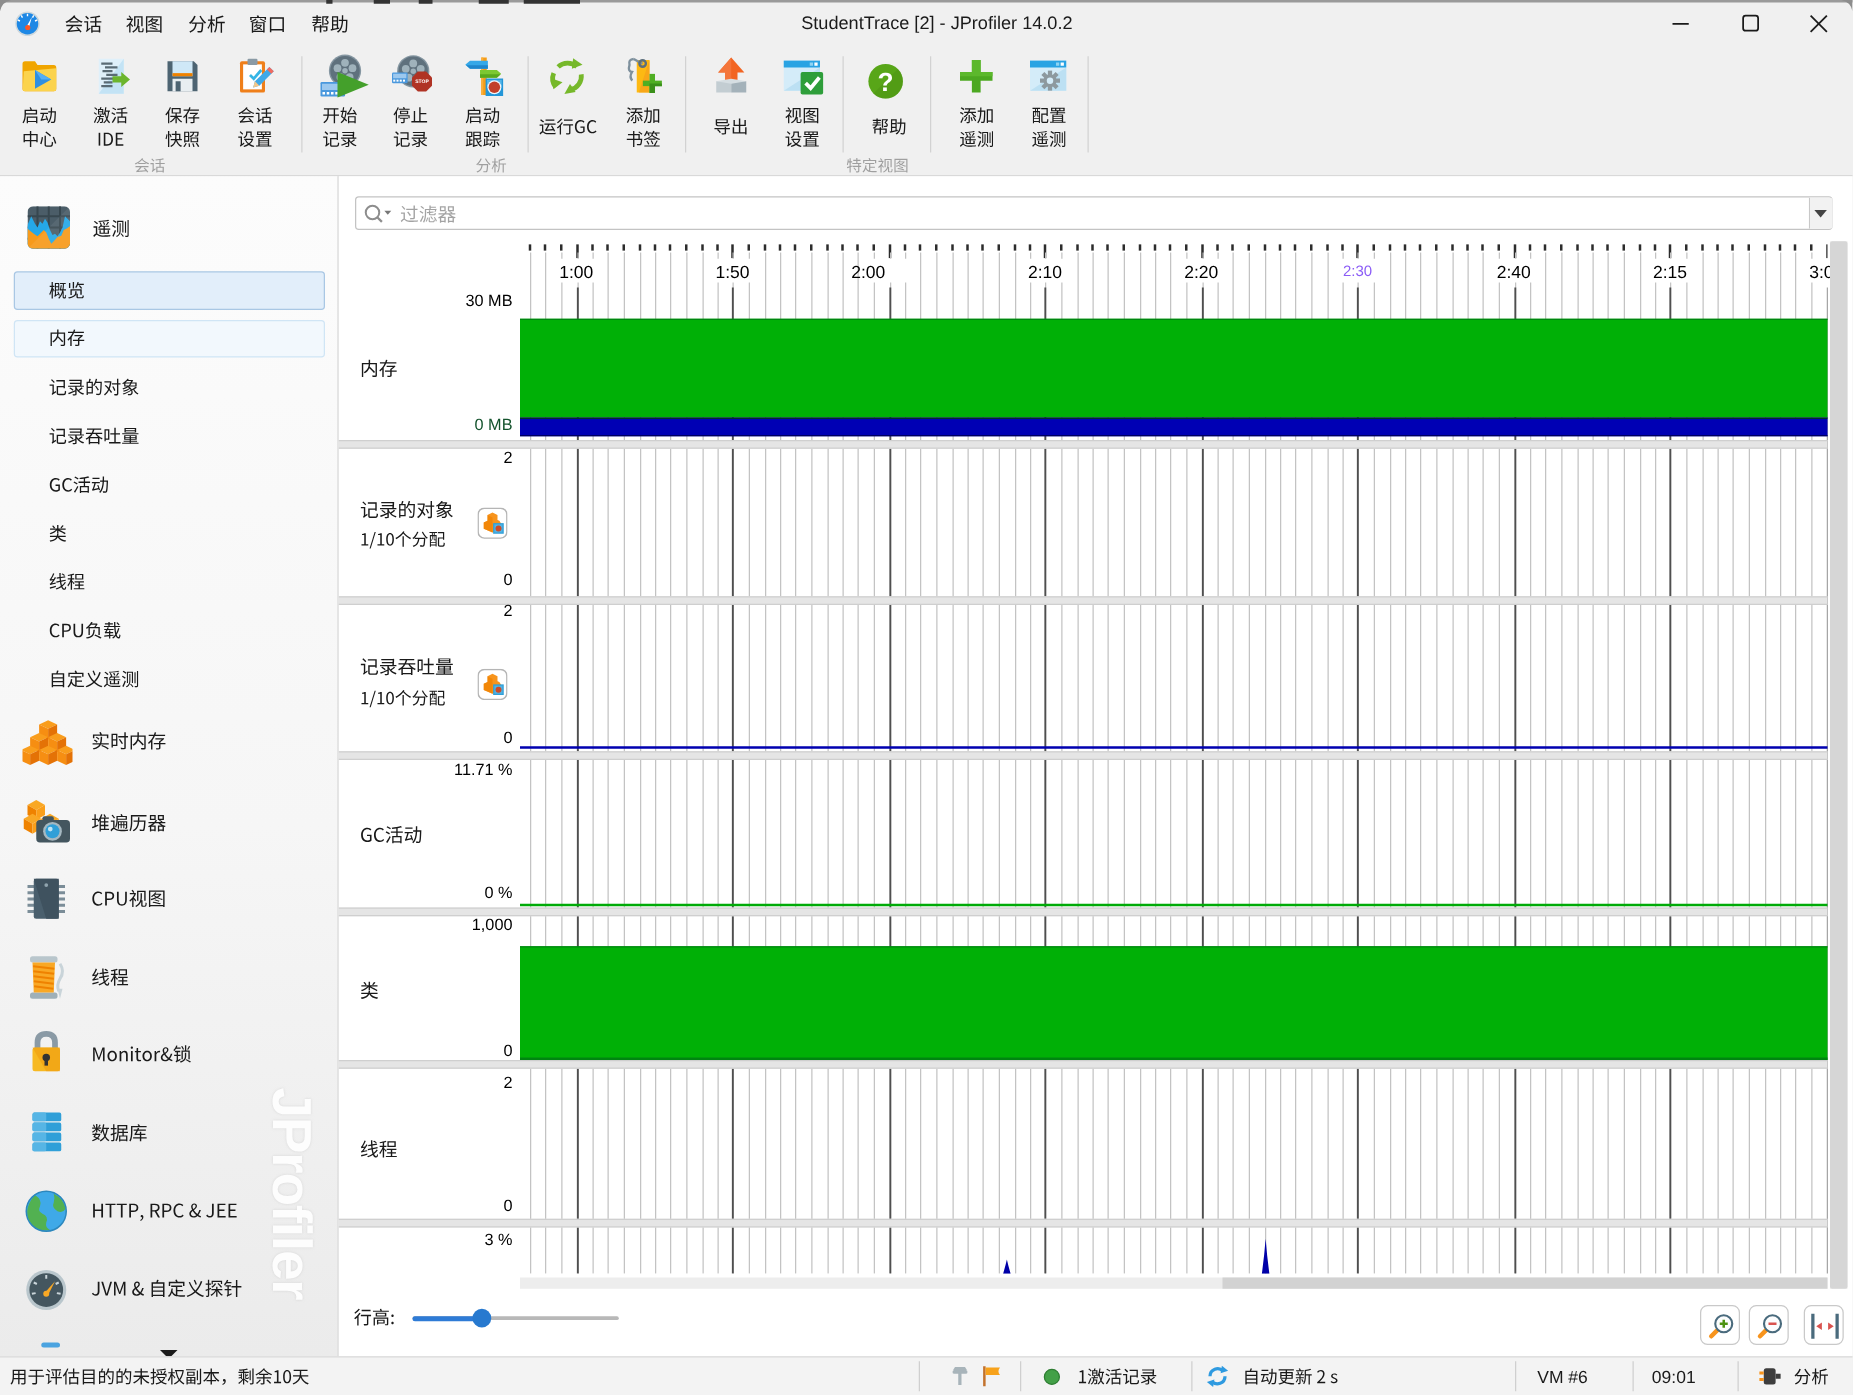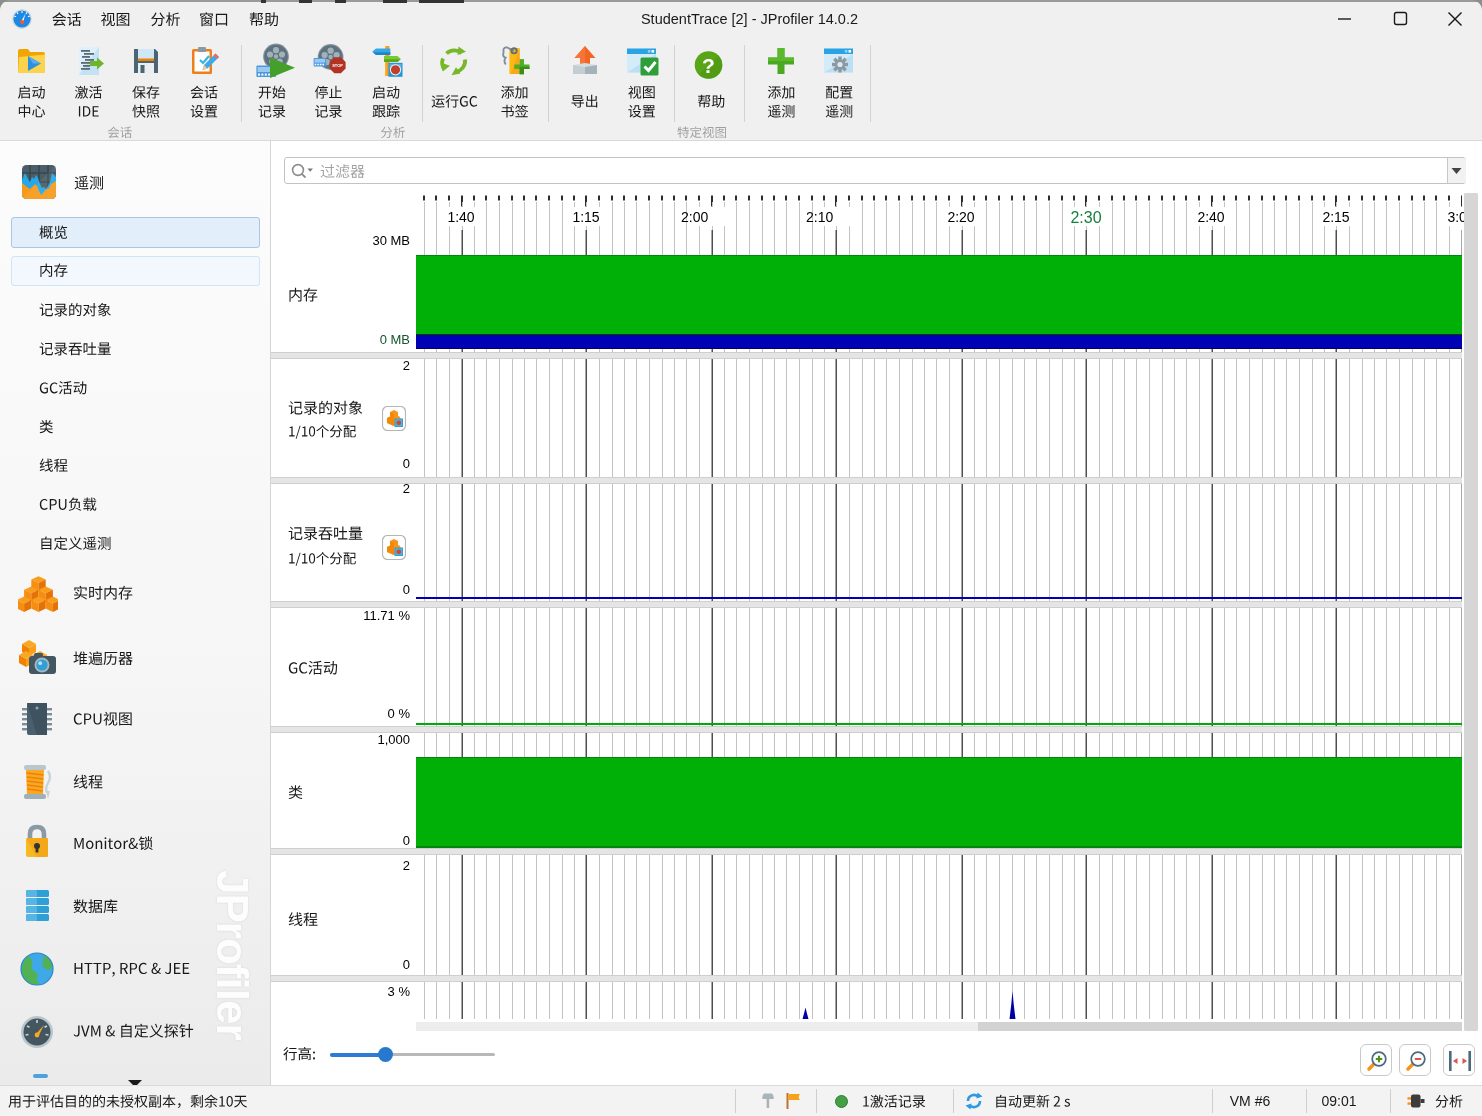--- a/index.html
+++ b/index.html
@@ -531,31 +531,31 @@
     <rect x="169.5" y="37" width="1.5" height="789" fill="#4f4f4f"></rect>
     <rect x="295.5" y="37" width="1.5" height="789" fill="#4f4f4f"></rect>
     <rect x="419.5" y="37" width="1.5" height="789" fill="#4f4f4f"></rect>
     <rect x="545.5" y="37" width="1.5" height="789" fill="#4f4f4f"></rect>
     <rect x="669.5" y="37" width="1.5" height="789" fill="#4f4f4f"></rect>
     <rect x="795.5" y="37" width="1.5" height="789" fill="#4f4f4f"></rect>
     <rect x="919.5" y="37" width="1.5" height="789" fill="#4f4f4f"></rect>
     <rect x="1045.5" y="37" width="1.5" height="789" fill="#4f4f4f"></rect>
   </svg>
 <div style="position:absolute;left:444px;top:206.5px;width:34px;height:19px;background:#fff"></div>
-<div style="position:absolute;left:431.0px;width:60px;text-align:center;top:206.5px;font-size:14px;line-height:21.0px;color:#000;font-weight:normal;letter-spacing:0;white-space:nowrap">1:40</div>
+<div style="position:absolute;left:431.0px;width:60px;text-align:center;top:206.5px;font-size:14px;line-height:21.0px;color:#000;font-weight:normal;letter-spacing:0;white-space:nowrap">1:00</div>
 <div style="position:absolute;left:569px;top:206.5px;width:34px;height:19px;background:#fff"></div>
-<div style="position:absolute;left:556.0px;width:60px;text-align:center;top:206.5px;font-size:14px;line-height:21.0px;color:#000;font-weight:normal;letter-spacing:0;white-space:nowrap">1:15</div>
+<div style="position:absolute;left:556.0px;width:60px;text-align:center;top:206.5px;font-size:14px;line-height:21.0px;color:#000;font-weight:normal;letter-spacing:0;white-space:nowrap">1:50</div>
 <div style="position:absolute;left:694px;top:206.5px;width:34px;height:19px;background:#fff"></div>
 <div style="position:absolute;left:681.0px;width:60px;text-align:left;top:206.5px;font-size:14px;line-height:21.0px;color:#000;font-weight:normal;letter-spacing:0;white-space:nowrap">2:00</div>
 <div style="position:absolute;left:819px;top:206.5px;width:34px;height:19px;background:#fff"></div>
-<div style="position:absolute;left:806.0px;width:60px;top:206.5px;font-size:14px;line-height:21.0px;color:#000;font-weight:normal;letter-spacing:0;white-space:nowrap">2:10</div>
+<div style="position:absolute;left:806.0px;width:60px;text-align:center;top:206.5px;font-size:14px;line-height:21.0px;color:#000;font-weight:normal;letter-spacing:0;white-space:nowrap">2:10</div>
 <div style="position:absolute;left:944px;top:206.5px;width:34px;height:19px;background:#fff"></div>
 <div style="position:absolute;left:931.0px;width:60px;text-align:center;top:206.5px;font-size:14px;line-height:21.0px;color:#000;font-weight:normal;letter-spacing:0;white-space:nowrap">2:20</div>
 <div style="position:absolute;left:1069px;top:206.5px;width:34px;height:19px;background:#fff"></div>
-<div style="position:absolute;left:1056.0px;width:60px;text-align:center;top:206.5px;font-size:16px;line-height:21.0px;color:#15803d;font-weight:normal;letter-spacing:0;white-space:nowrap">2:30</div>
+<div style="position:absolute;left:1056.0px;width:60px;text-align:center;top:206.5px;font-size:12px;line-height:21.0px;color:#8b5cf6;font-weight:normal;letter-spacing:0;white-space:nowrap">2:30</div>
 <div style="position:absolute;left:1194px;top:206.5px;width:34px;height:19px;background:#fff"></div>
 <div style="position:absolute;left:1181.0px;width:60px;text-align:center;top:206.5px;font-size:14px;line-height:21.0px;color:#000;font-weight:normal;letter-spacing:0;white-space:nowrap">2:40</div>
 <div style="position:absolute;left:1319px;top:206.5px;width:34px;height:19px;background:#fff"></div>
 <div style="position:absolute;left:1306.0px;width:60px;text-align:center;top:206.5px;font-size:14px;line-height:21.0px;color:#000;font-weight:normal;letter-spacing:0;white-space:nowrap">2:15</div>
 <div style="position:absolute;left:1444px;top:206.5px;width:34px;height:19px;background:#fff"></div>
 <div style="position:absolute;left:1431.0px;width:60px;text-align:center;top:206.5px;font-size:14px;line-height:21.0px;color:#000;font-weight:normal;letter-spacing:0;white-space:nowrap">3:00</div>
 <div style="position:absolute;left:415.5px;top:1019px;width:1046.5px;height:2.5px;background:#fff"></div>
 <div style="position:absolute;left:271px;top:351.5px;width:1191px;height:7px;background:#e5e5e5;border-top:1px solid #cfcfcf;border-bottom:1px solid #cfcfcf;box-sizing:border-box"></div>
 <div style="position:absolute;left:271px;top:476.5px;width:1191px;height:7px;background:#e5e5e5;border-top:1px solid #cfcfcf;border-bottom:1px solid #cfcfcf;box-sizing:border-box"></div>
 <div style="position:absolute;left:271px;top:601px;width:1191px;height:7px;background:#e5e5e5;border-top:1px solid #cfcfcf;border-bottom:1px solid #cfcfcf;box-sizing:border-box"></div>

